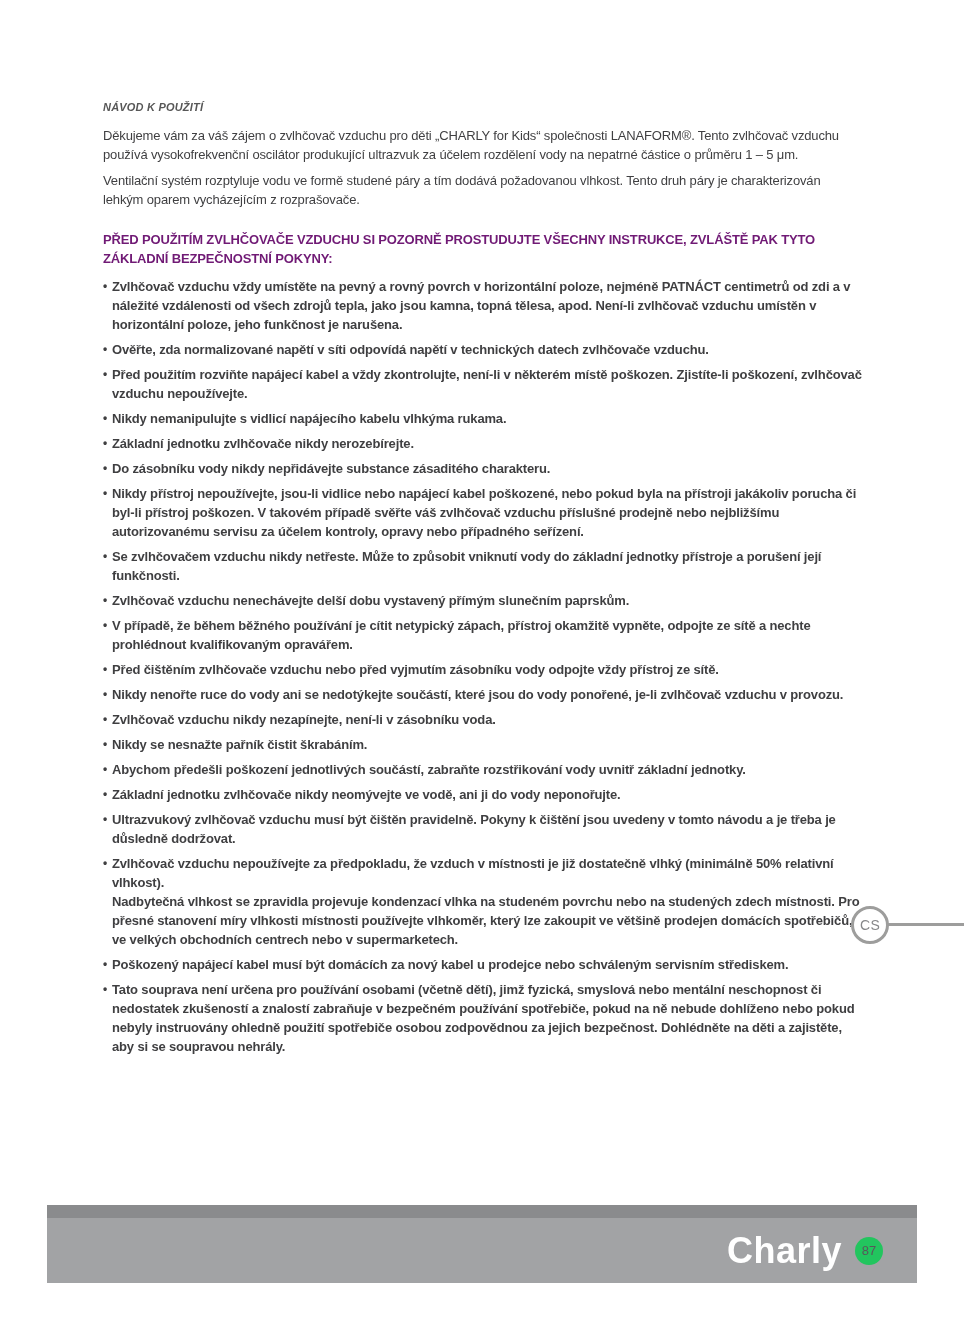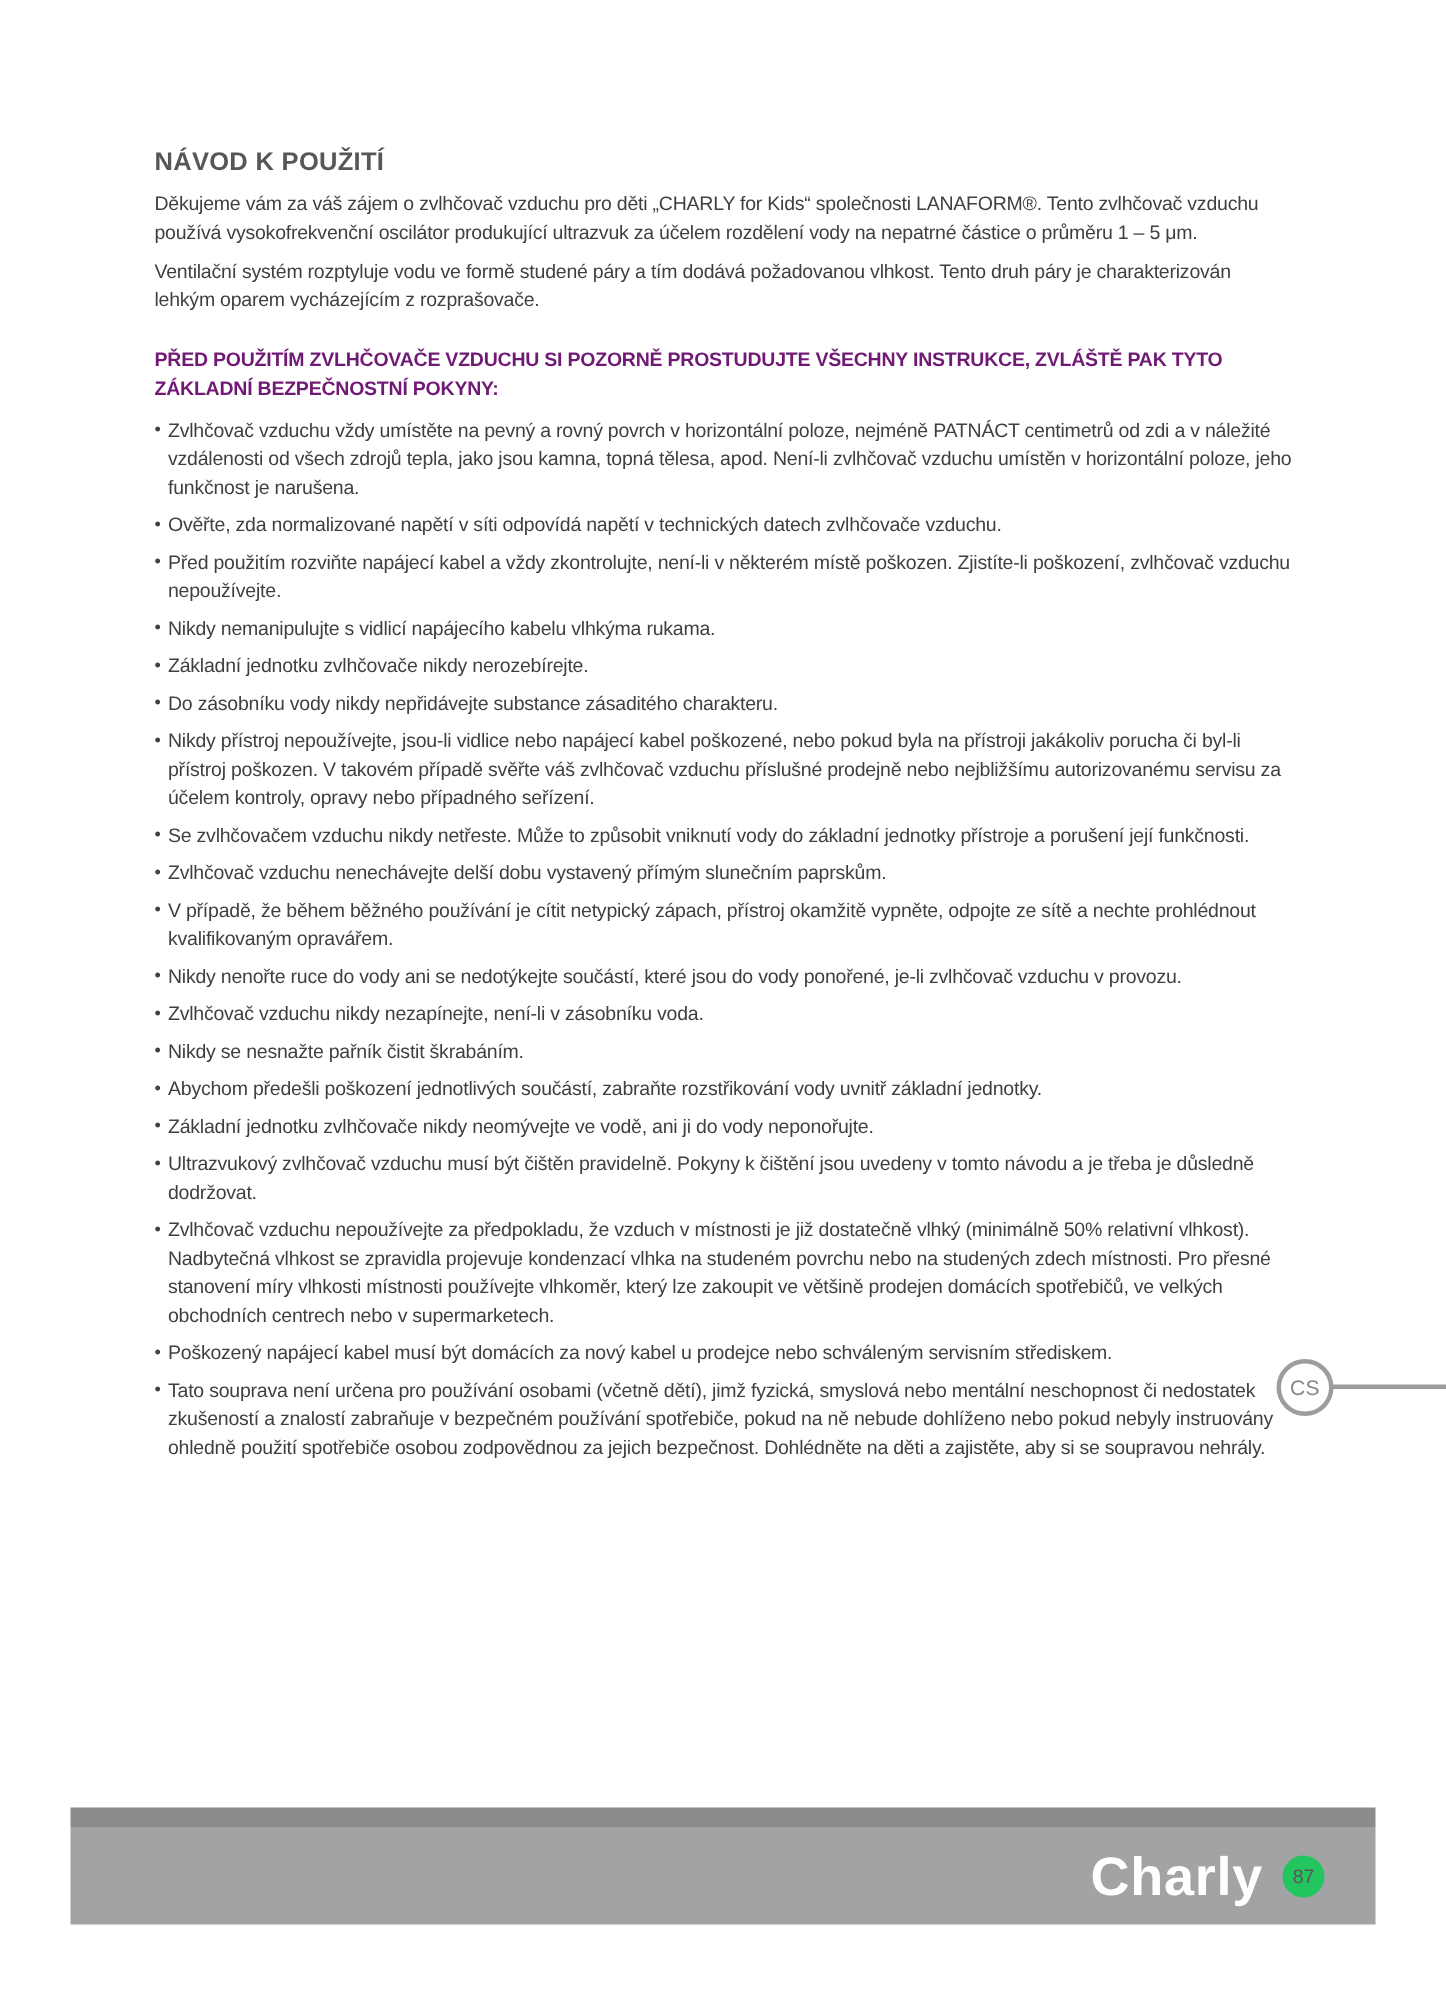--- a/index.html
+++ b/index.html
@@ -17,41 +17,43 @@
   }
   .content{
     position:absolute;
     left:103px;top:98px;width:760px;
     font-size:13px;
     line-height:19px;
     letter-spacing:-0.15px;
   }
   h1.doc-title{
     margin:0 0 9px 0;
-    font-size:17px;
+    font-size:11px;
     font-weight:bold;
     letter-spacing:0.2px;
     color:#575757;
+    font-style:italic;
   }
   p.intro-par{
     margin:0 0 7px 0;
   }
   .warning-heading{
     margin:21px 0 9px 0;
     font-weight:bold;
     color:#701a75;
   }
   ul.safety-list{
     list-style:none;
     margin:0;padding:0;
   }
   ul.safety-list li{
     position:relative;
     padding-left:9px;
     margin:0 0 6px 0;
+    font-weight:bold;
   }
   ul.safety-list li::before{
     content:"•";
     position:absolute;
     left:0;top:0;
     font-size:12px;
   }
   .li-note{
     display:block;
   }
@@ -146,20 +148,21 @@
         <li><span class="li-text">Do zásobníku vody nikdy nepřidávejte substance zásaditého charakteru.</span></li>
 
         <li><span class="li-text">Nikdy přístroj nepoužívejte, jsou-li vidlice nebo napájecí kabel poškozené, nebo pokud byla na přístroji jakákoliv porucha či byl-li přístroj poškozen. V takovém případě svěřte váš zvlhčovač vzduchu příslušné prodejně nebo nejbližšímu autorizovanému servisu za účelem kontroly, opravy nebo případného seřízení.</span></li>
 
         <li><span class="li-text">Se zvlhčovačem vzduchu nikdy netřeste. Může to způsobit vniknutí vody do základní jednotky přístroje a porušení její funkčnosti.</span></li>
 
         <li><span class="li-text">Zvlhčovač vzduchu nenechávejte delší dobu vystavený přímým slunečním paprskům.</span></li>
 
         <li><span class="li-text">V případě, že během běžného používání je cítit netypický zápach, přístroj okamžitě vypněte, odpojte ze sítě a nechte prohlédnout kvalifikovaným opravářem.</span></li>
 
+        <li><span class="li-text">Před čištěním zvlhčovače vzduchu nebo před vyjmutím zásobníku vody odpojte vždy přístroj ze sítě.</span></li>
 
         <li><span class="li-text">Nikdy nenořte ruce do vody ani se nedotýkejte součástí, které jsou do vody ponořené, je-li zvlhčovač vzduchu v provozu.</span></li>
 
         <li><span class="li-text">Zvlhčovač vzduchu nikdy nezapínejte, není-li v zásobníku voda.</span></li>
 
         <li><span class="li-text">Nikdy se nesnažte pařník čistit škrabáním.</span></li>
 
         <li><span class="li-text">Abychom předešli poškození jednotlivých součástí, zabraňte rozstřikování vody uvnitř základní jednotky.</span></li>
 
         <li><span class="li-text">Základní jednotku zvlhčovače nikdy neomývejte ve vodě, ani ji do vody neponořujte.</span></li>

